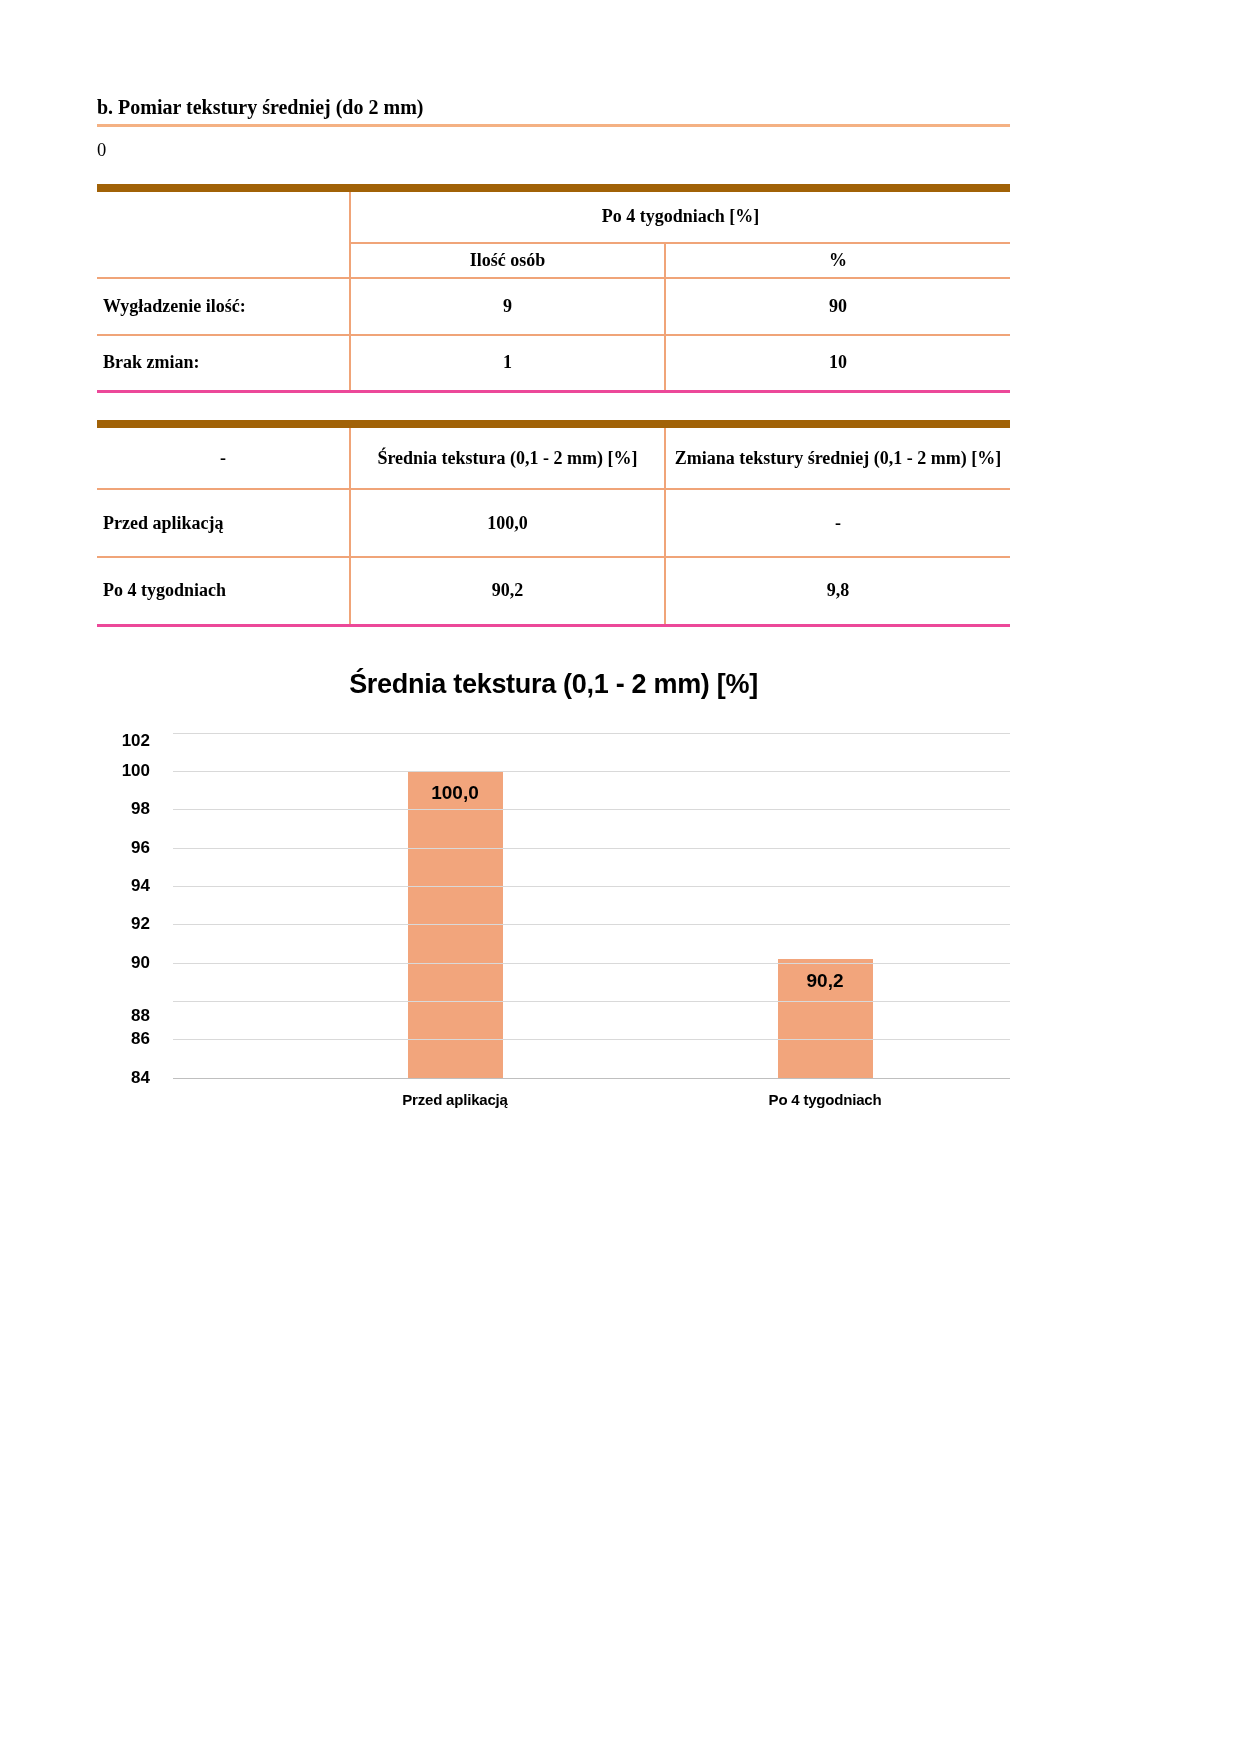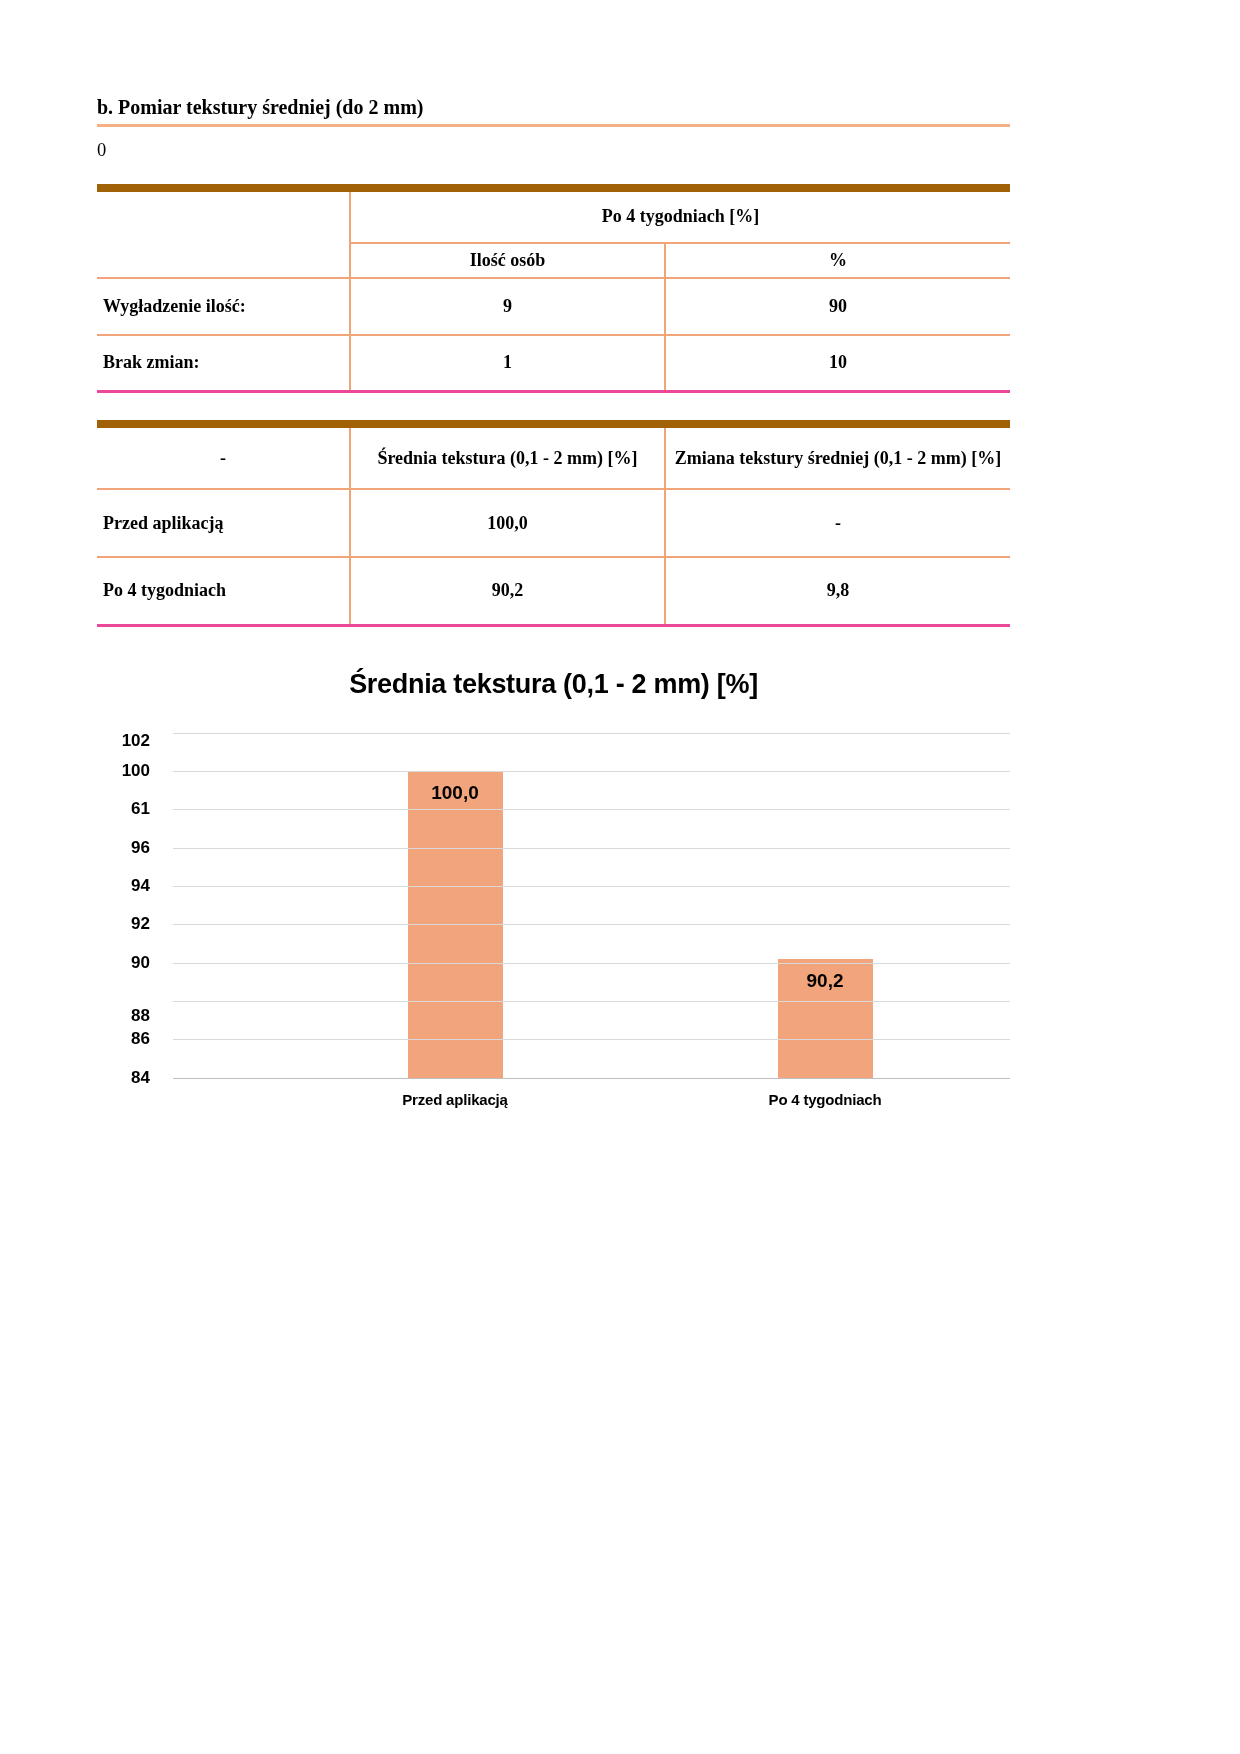--- a/index.html
+++ b/index.html
@@ -142,21 +142,21 @@
     </tr>
   </tbody>
     </table>
 
   <div class="chart">
     <div class="chart-title">Średnia tekstura (0,1 - 2 mm) [%]</div>
     <div class="chart-body">
       <div class="y-axis" id="y-axis">
           <div class="ytick" style="top: -11px; margin-top: 8px;">102</div>
           <div class="ytick" style="top: 27.3333px;">100</div>
-          <div class="ytick" style="top: 65.6667px;">61</div>
+          <div class="ytick" style="top: 65.6667px;">98</div>
           <div class="ytick" style="top: 104px;">96</div>
           <div class="ytick" style="top: 142.333px;">94</div>
           <div class="ytick" style="top: 180.667px;">92</div>
           <div class="ytick" style="top: 219px;">90</div>
           <div class="ytick" style="top: 272px;">88</div>
           <div class="ytick" style="top: 295.667px;">86</div>
           <div class="ytick" style="top: 334px;">84</div>
         </div>
       <div class="grid-layer" id="grid-layer">
         <div class="bar-layer" id="bar-layer">

